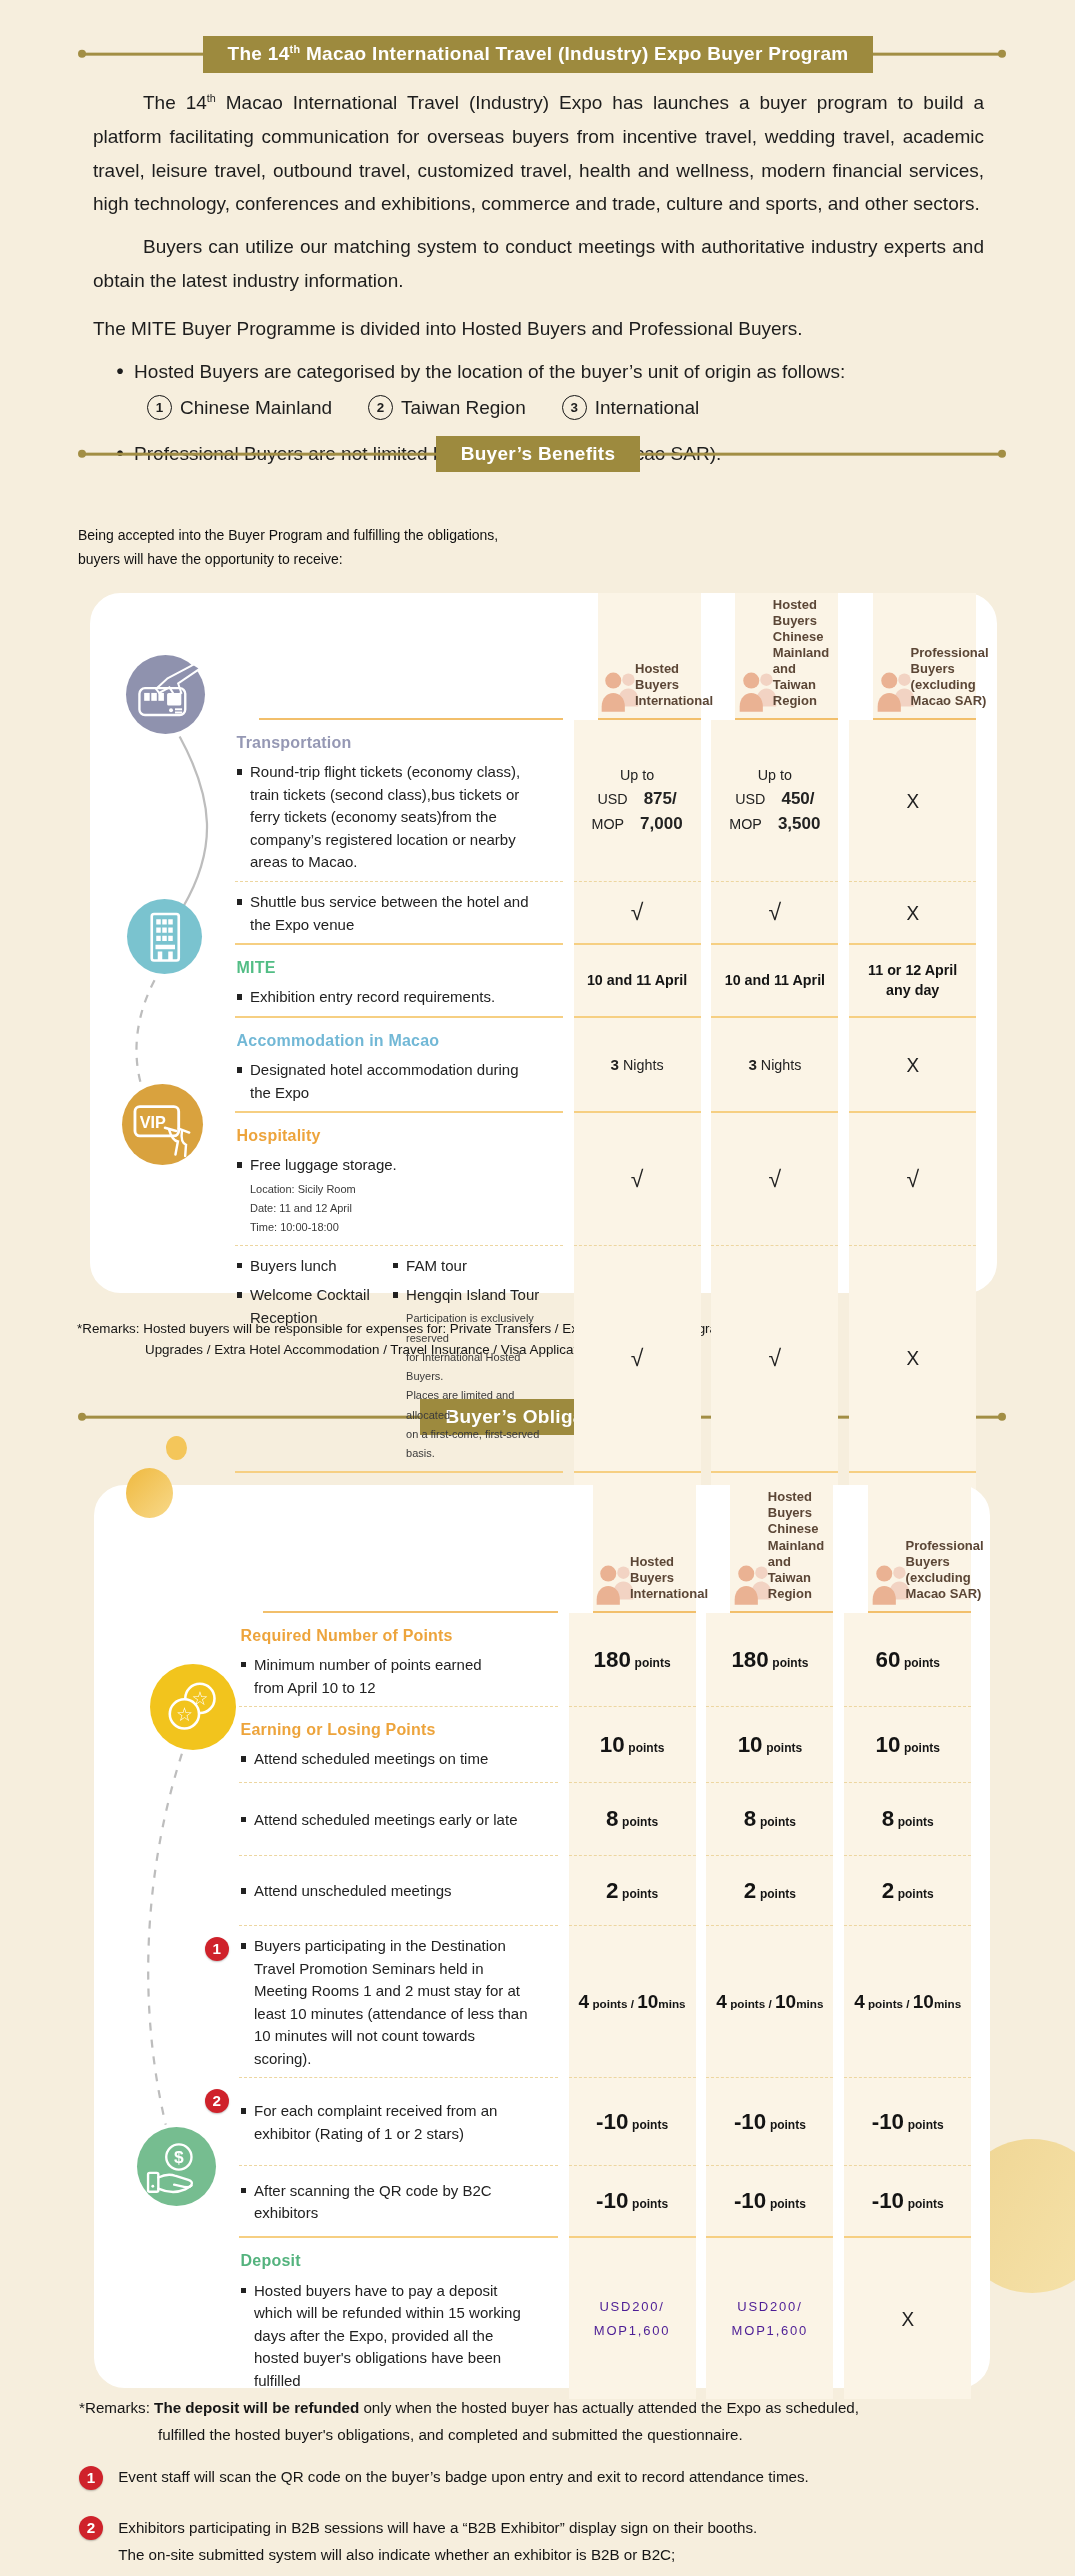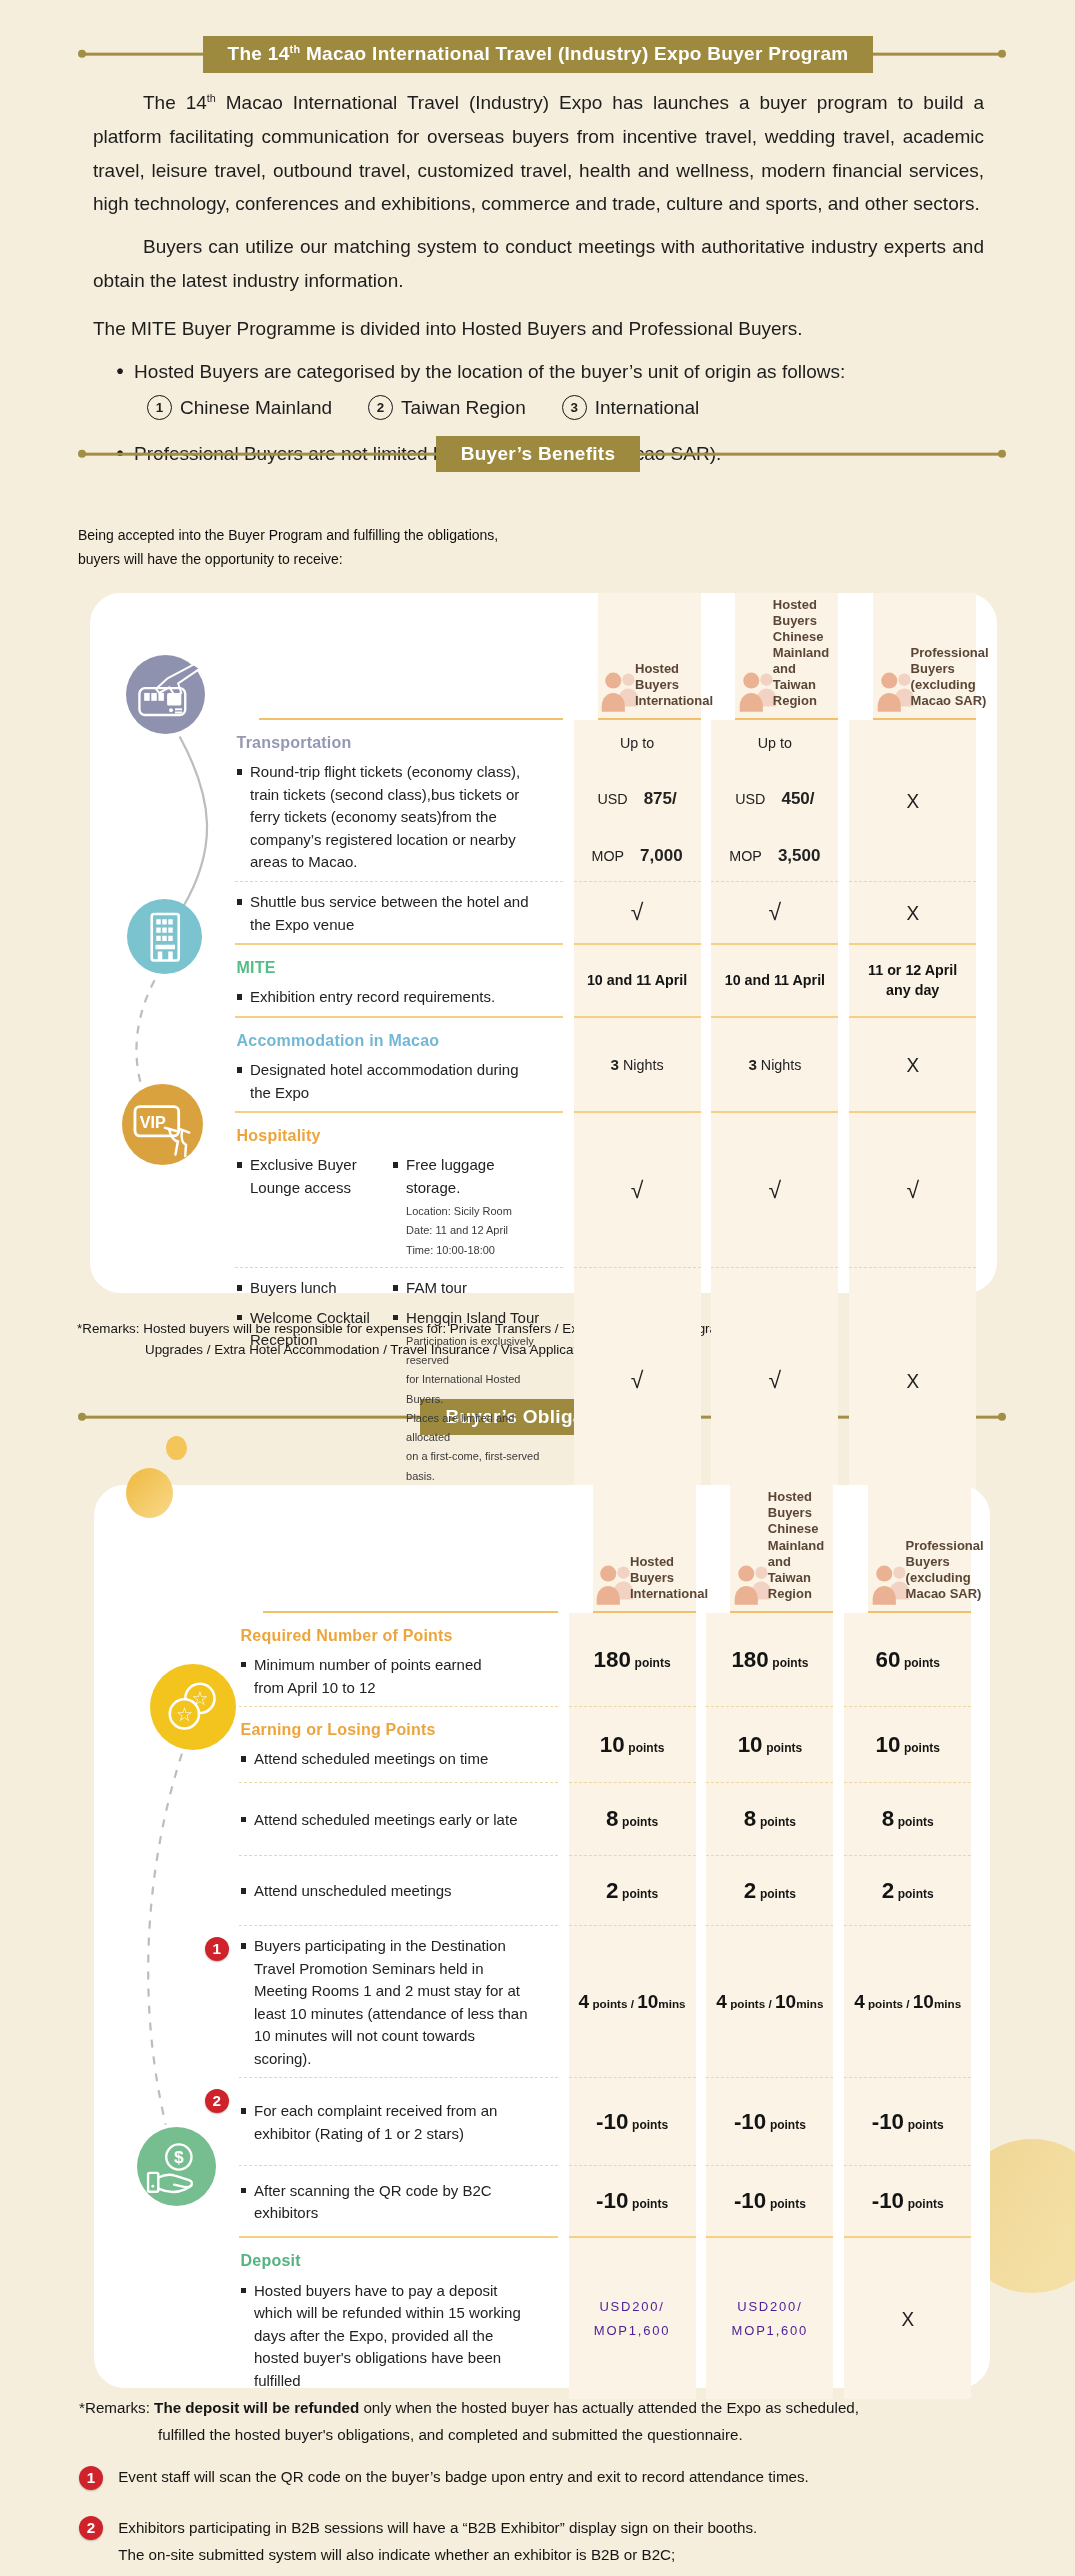--- a/index.html
+++ b/index.html
@@ -66,21 +66,21 @@
   .gift-sub{font-size:13px;margin:1.8px 0 0 13.4px;}
 
   
   .colhead{display:flex;align-items:flex-end;padding:3.6px 0 9px 1.8px;background:#fbf4e6;}
   .colhead .persons{flex:none;margin:0 -5.4px -3.6px 0;}
   .colhead .lines{font-size:13px;font-weight:700;color:#5b4636;line-height:1.24;}
 
   
   .checkmark{font-size:23px;font-weight:400;color:#222;}
   .xmark{font-size:20.6px;font-weight:400;color:#222;transform:scaleX(.92);}
-  .v-money{font-size:14.3px;line-height:1.5;color:#222;gap:32px;}
+  .v-money{font-size:14.3px;line-height:1.5;color:#222;}
   .v-money b{font-size:17px;margin-left:16px;}
   .v-date{font-size:14.3px;font-weight:700;line-height:1.35;color:#141414;}
   .v-nights{font-size:14.3px;color:#222;}
   .v-nights b{font-size:15.2px;}
   .v-points{color:#141414;}
   .v-points .n{font-size:22.4px;font-weight:700;}
   .v-points .w{font-size:12px;font-weight:700;margin-left:3.6px;}
   .v-combo{color:#141414;white-space:nowrap;}
   .v-combo .n{font-size:19px;font-weight:700;}
   .v-combo .w{font-size:11.7px;font-weight:700;}
@@ -326,23 +326,20 @@
         </div>
       <div class="cell val sep-solid">
           <span class="xmark">X</span>
         </div>
 
       <div class="cell rail sep-dashed" style="min-height:118px"></div>
       <div class="cell lab sep-dashed">
         <div class="sec-h h-hosp">Hospitality</div>
         <div class="two">
           <div>
-              <div class="li">Exclusive Buyer Lounge access</div>
-            </div>
-          <div>
             <div class="li">Free luggage storage.</div>
             <div class="subnote">
               <p>Location: Sicily Room</p>
               <p>Date: 11 and 12 April</p>
               <p>Time: 10:00-18:00</p>
             </div>
           </div>
         </div>
       </div>
       <div class="cell val sep-dashed">

